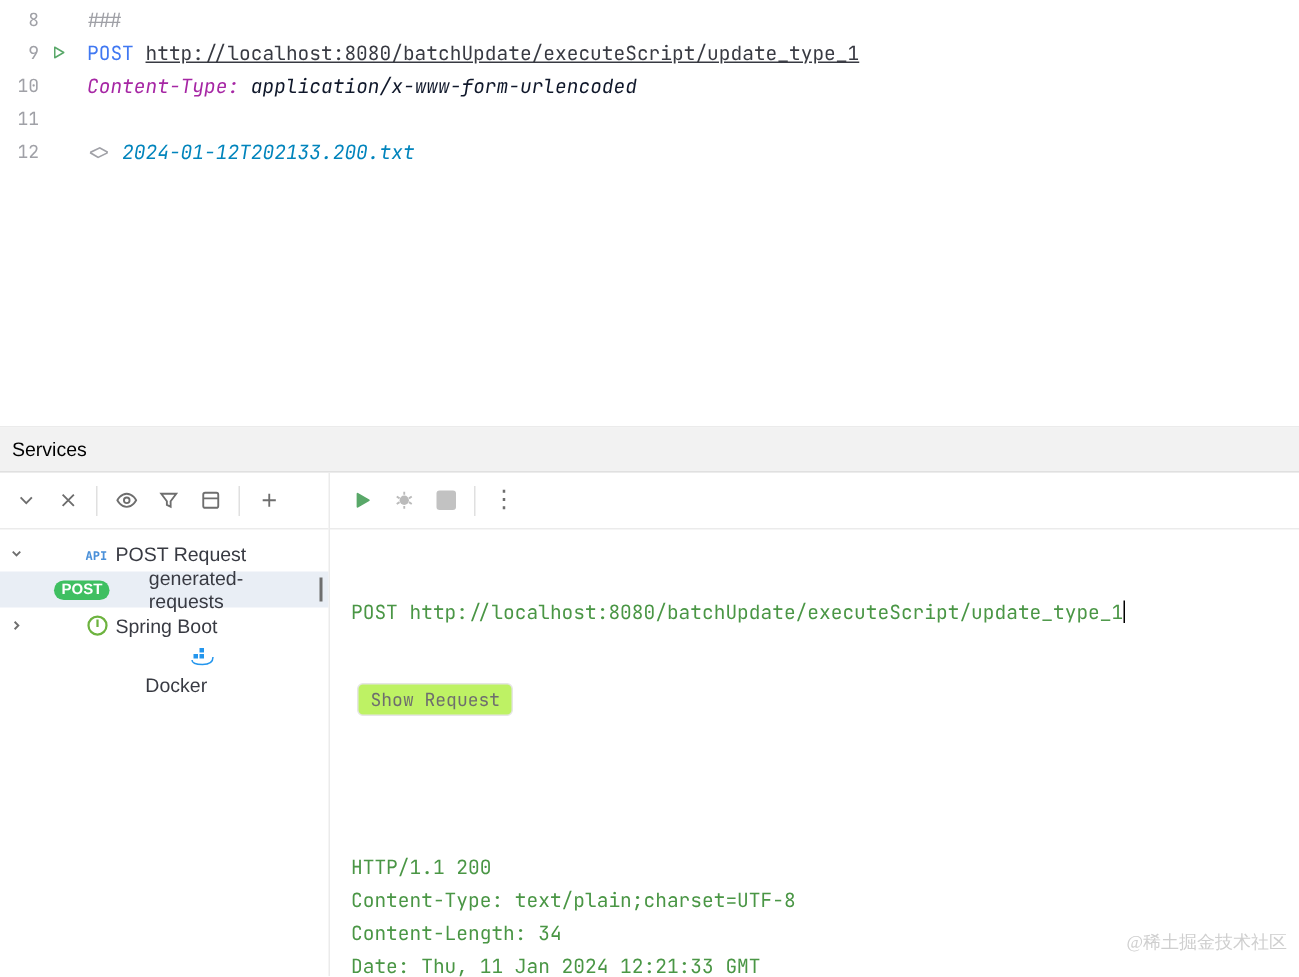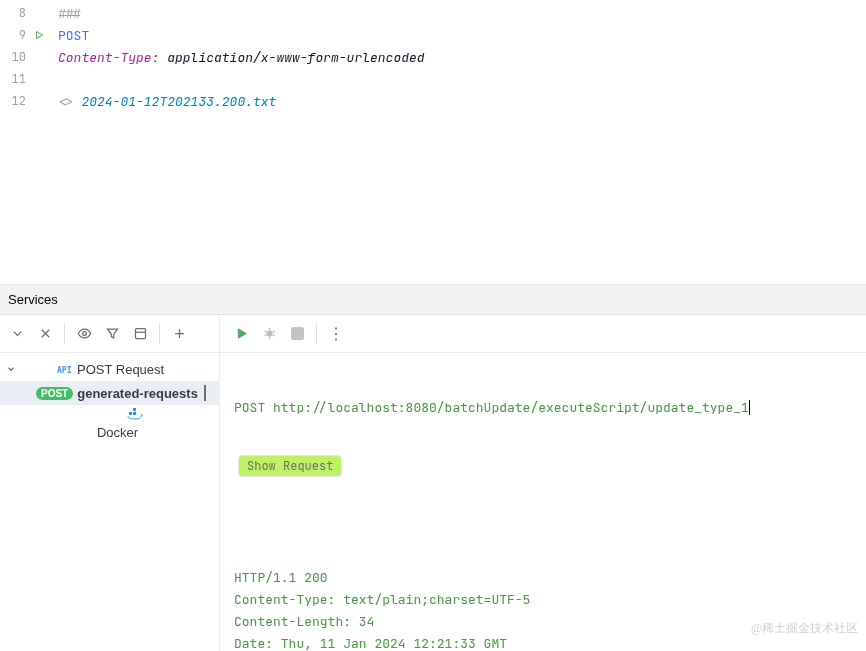--- a/index.html
+++ b/index.html
@@ -223,21 +223,21 @@
         <span class="lineno">11</span>
         <span class="runicon"></span>
       </div>
       <div class="gline">
         <span class="lineno">12</span>
         <span class="runicon"></span>
       </div>
     </div>
   <div class="codearea mono" id="codearea">
       <div class="cline"><span class="comment">###</span></div>
-      <div class="cline"><span class="kw">POST</span><span> </span></div>
+      <div class="cline"><span class="kw">POST</span><span> </span><span class="url-link">http://localhost:8080/batchUpdate/executeScript/update_type_1</span></div>
       <div class="cline"><span class="header-name">Content-Type</span><span class="header-name">:</span><span class="header-val"> application/x-www-form-urlencoded</span></div>
       <div class="cline"></div>
       <div class="cline"><span class="gray-it">&lt;&gt; </span><span class="filelink">2024-01-12T202133.200.txt</span></div>
     </div>
 </div>
 
 <div class="services-hdr">
   <span>Services</span>
 </div>
 
@@ -288,22 +288,36 @@
           </span>
         <span class="node-icon">
           <svg viewBox="0 0 16 16">
               <text x="0" y="12" font-size="8" fill="#4a90d9" font-family="monospace" font-weight="bold">API</text>
             </svg>
         </span>
         <span>POST Request</span>
       </div>
       <div class="tree-row selected-hl" style="padding-left:36px;">
         <span class="badge-post">POST</span>
-        <span style="font-weight:700;">generated-requests</span>
+        <span style="font-weight:400;margin-left:22px;">generated-requests</span>
         <span class="vbar"></span>
+      </div>
+      <div class="tree-row">
+        <span class="chev">
+            <svg viewBox="0 0 24 24">
+              <path fill="none" stroke="currentColor" stroke-width="3" d="M9 6l6 6-6 6"></path>
+            </svg>
+          </span>
+        <span class="node-icon">
+          <svg viewBox="0 0 16 16">
+              <circle cx="8" cy="8" r="6" fill="none" stroke="#6db33f" stroke-width="1.5"></circle>
+              <path d="M8 4v5" stroke="#6db33f" stroke-width="1.5"></path>
+            </svg>
+        </span>
+        <span>Spring Boot</span>
       </div>
       <div class="tree-row" style="padding-left:20px;flex-direction:column;">
         <span class="node-icon">
           <svg viewBox="0 0 16 16">
               <rect x="2" y="7" width="3" height="3" fill="#2496ed"></rect>
               <rect x="6" y="7" width="3" height="3" fill="#2496ed"></rect>
               <rect x="6" y="3" width="3" height="3" fill="#2496ed"></rect>
               <path d="M1 11c0 2 2 3 7 3s7-2 7-5" fill="none" stroke="#2496ed" stroke-width="1"></path>
             </svg>
         </span>
@@ -330,21 +344,21 @@
         </div>
       <div class="sep-v"></div>
       <div class="tbtn">
           <span class="vdots">⋮</span>
         </div>
     </div>
     <div class="output mono">
       <div class="out-line"><span class="green">POST http://localhost:8080/batchUpdate/executeScript/update_type_1</span><span class="cursor-bar"></span></div>
       <div><span class="show-req">Show Request</span></div>
       <div class="out-line">&nbsp;</div>
-      <div id="resp-headers"><div class="out-line green">HTTP/1.1 200</div><div class="out-line green">Content-Type: text/plain;charset=UTF-5</div><div class="out-line green">Content-Length: 34</div><div class="out-line green">Date: Thu, 11 Jan 2024 12:21:33 GMT</div></div>
+      <div id="resp-headers"><div class="out-line green">HTTP/1.1 200</div><div class="out-line green">Content-Type: text/plain;charset=UTF-8</div><div class="out-line green">Content-Length: 34</div><div class="out-line green">Date: Thu, 11 Jan 2024 12:21:33 GMT</div></div>
       
       
       
       
     </div>
   </div>
 </div>
 
 <div class="watermark">@稀土掘金技术社区</div>
 

